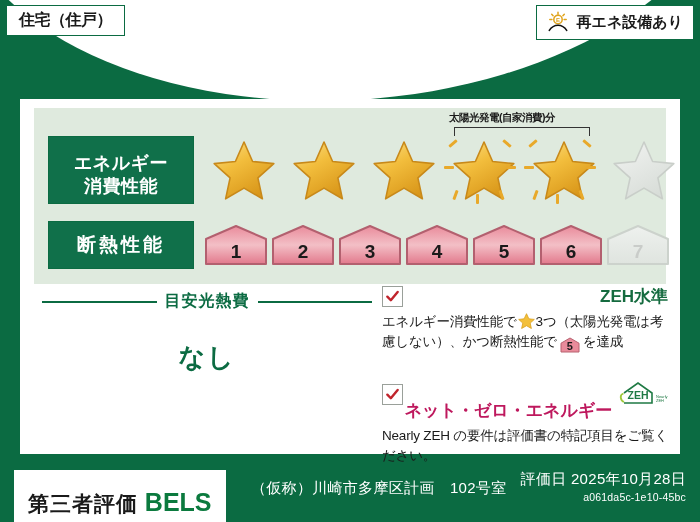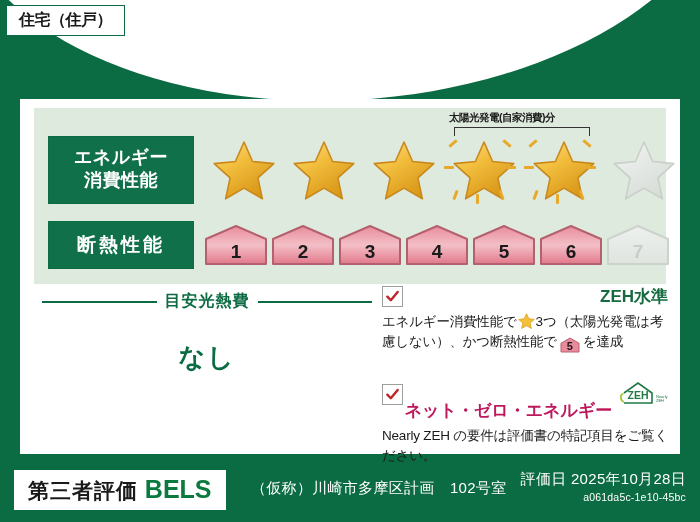--- a/index.html
+++ b/index.html
@@ -85,21 +85,21 @@
   .row-insul{top:113px;height:48px;}
   .cat-box{
     width:146px;margin-left:14px;
     background:#10704a;
     color:#ffffff;font-weight:bold;
     text-align:center;
     border:1px solid #0b6b42;
     line-height:1.25;
     flex:0 0 auto;
   }
-  .row-energy .cat-box{height:68px;font-size:18px;padding-top:9px;box-sizing:border-box;letter-spacing:0.5px;}
+  .row-energy .cat-box{height:68px;font-size:18px;padding-top:15px;box-sizing:border-box;letter-spacing:0.5px;}
   .row-insul .cat-box{height:48px;font-size:19px;padding-top:11px;box-sizing:border-box;letter-spacing:3px;}
   
   .stars{display:flex;align-items:center;margin-left:10px;}
   .star-cell{position:relative;width:80px;height:68px;}
   .star-svg{position:absolute;left:6px;top:4px;width:68px;height:62px;}
   .ray{position:absolute;background:#e8a92a;border-radius:1px;}
   
   .solar-anno{
     position:absolute;left:415px;top:4px;width:145px;
     font-size:10.5px;color:#1a1a1a;font-weight:bold;
@@ -152,21 +152,21 @@
     text-align:center;line-height:19px;
   }
   .inline-grade svg{position:absolute;left:0;top:0;width:20px;height:16px;z-index:0;}
   .inline-grade b{position:relative;z-index:1;font-weight:bold;}
   .zeh-badge{display:inline-block;vertical-align:-7px;width:50px;height:26px;margin-left:4px;}
   .zeh2{margin-top:14px;}
   
   .footer{position:absolute;left:0;bottom:0;width:700px;height:60px;}
   .bels-box{
     position:absolute;left:14px;top:8px;
-    padding:5px 14px 6px 14px;background:#ffffff;
+    padding:18px 14px 6px 14px;background:#ffffff;
     font-size:21px;font-weight:bold;color:#1a1a1a;
     letter-spacing:1px;line-height:1.15;
   }
   .bels-box .bels{color:#0b7a3e;font-size:25px;letter-spacing:0;}
   .prop-name{
     position:absolute;left:251px;top:17px;
     color:#ffffff;font-size:15px;letter-spacing:0.3px;
   }
   .eval{position:absolute;right:14px;top:8px;text-align:right;color:#ffffff;}
   .eval-date{font-size:15px;letter-spacing:0.3px;}
@@ -177,20 +177,33 @@
 
 <div id="label-root">
 
   <div class="banner-green"></div>
   <div class="banner-white"></div>
 
   <div class="chip-dwelling">
     <span>住宅（住戸）</span>
   </div>
 
+  <div class="chip-renew">
+    <span class="sun-icon">
+      <svg viewBox="0 0 26 24" width="26" height="24">
+        <g stroke="#e0a31c" stroke-width="1.5" fill="none" stroke-linecap="round">
+          <circle cx="13" cy="9.5" r="4.2"></circle>
+          <path d="M13 2.2v2.1M19.3 4.2l-1.4 1.5M21.2 9.5h-2.1M6.7 4.2l1.4 1.5M4.8 9.5h2.1"></path>
+          <path d="M4.2 20.5c2.4-3.6 6-5.2 8.8-5.2s6.4 1.6 8.8 5.2" stroke="#111" stroke-width="1.4"></path>
+        </g>
+        <text x="13" y="12" font-size="6" text-anchor="middle" fill="#e0a31c" font-family="'Liberation Sans',sans-serif" font-weight="bold">E</text>
+      </svg>
+    </span>
+    <span>再エネ設備あり</span>
+  </div>
 
 
   <div class="card">
 
     <div class="perf-panel">
 
       <div class="solar-anno">太陽光発電(自家消費)分</div>
       <div class="bracket"></div>
 
       <div class="row row-energy">

